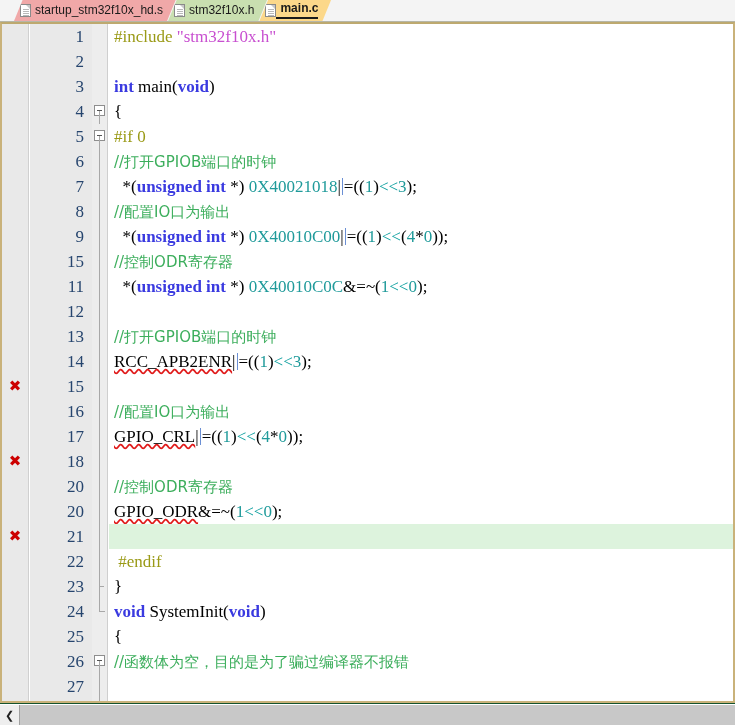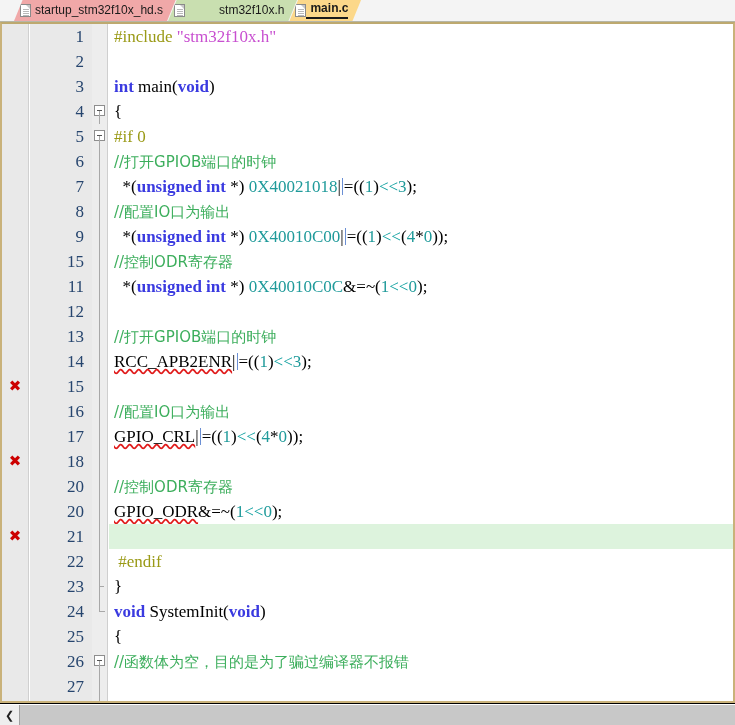--- a/index.html
+++ b/index.html
@@ -7,21 +7,21 @@
     margin: 0; padding: 0;
     width: 735px; height: 725px;
     background: #ffffff;
     font-family: "Liberation Sans", sans-serif;
     overflow: hidden;
   }
 
   #app {
     position: relative;
     width: 735px; height: 725px;
-    background: #000000;
+    background: #14532d;
   }
 
   
   .tabbar {
     position: relative;
     height: 22px;
     background: #f4f4f4;
     border-bottom: 1px solid #b6b6a8;
     display: flex;
     align-items: flex-end;
@@ -246,21 +246,21 @@
 
 <div id="app">
 
   <div class="tabbar" id="tabbar">
       <div class="tab t-red" style="z-index: 1;">
         <span class="fileicon">
           <i></i>
         </span>
         <span class="tlabel">startup_stm32f10x_hd.s</span>
       </div>
-      <div class="tab t-green" style="z-index: 2; gap: 30px;">
+      <div class="tab t-green" style="z-index: 2;">
         <span class="fileicon">
           <i></i>
         </span>
         <span class="tlabel">stm32f10x.h</span>
       </div>
       <div class="tab t-yellow active" style="z-index: 3;">
         <span class="fileicon">
           <i></i>
         </span>
         <span class="tlabel">main.c</span>

